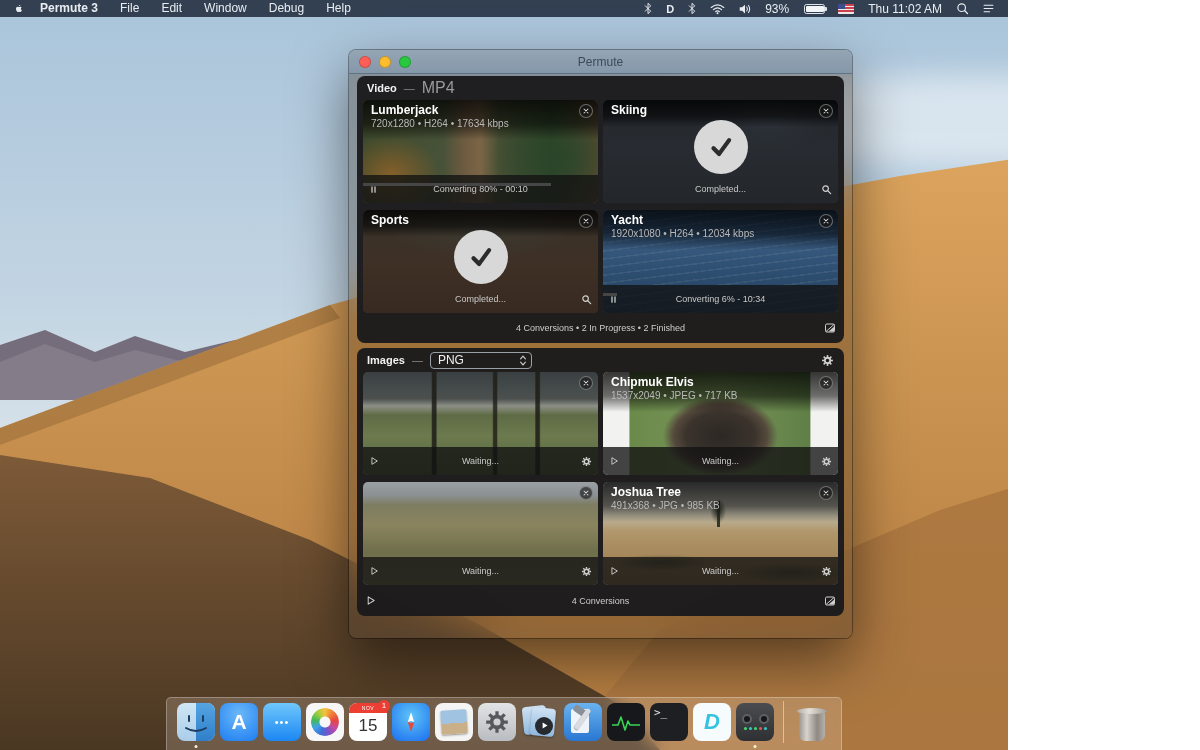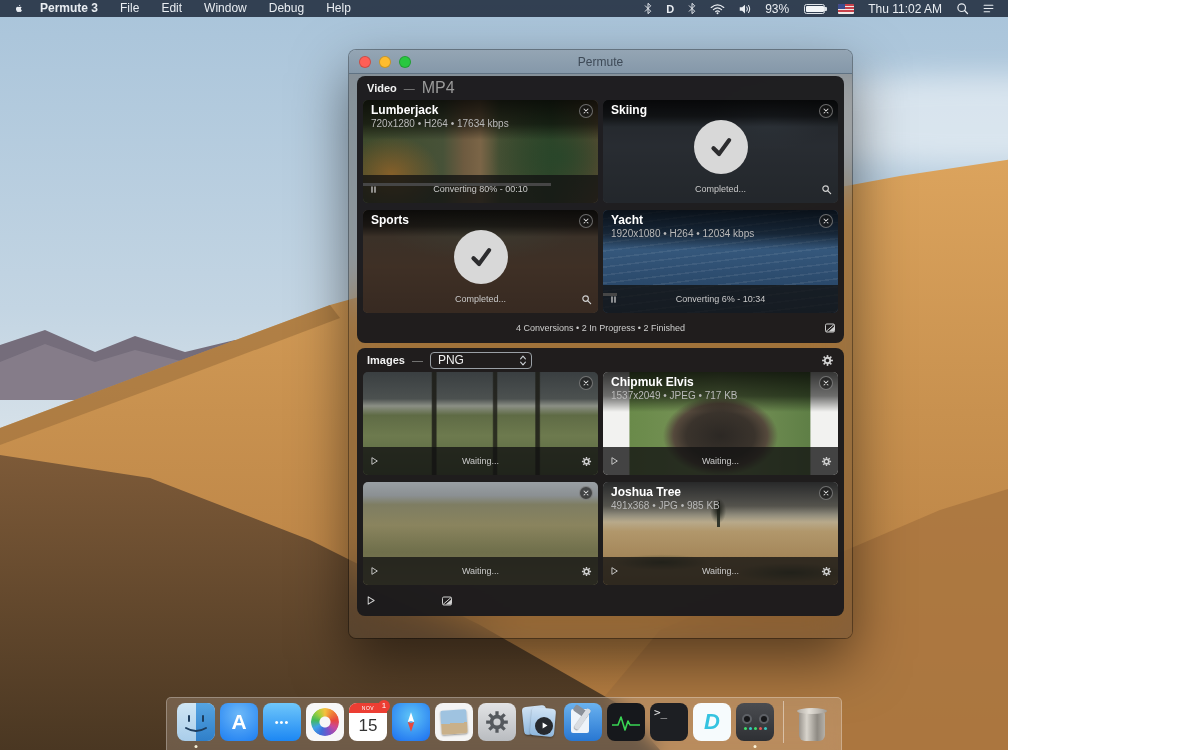--- a/index.html
+++ b/index.html
@@ -631,20 +631,21 @@
                 </span>
             </div>
           </div>
         </div>
         <div class="panel-footer">
           <span class="pf-left">
               <svg class="sicon" width="11" height="11">
                 <use href="#i-play"></use>
               </svg>
             </span>
+          <span class="pf-text">4 Conversions</span>
           <span class="pf-right">
               <svg class="sicon" width="12" height="12">
                 <use href="#i-panel"></use>
               </svg>
             </span>
         </div>
       </section>
 
     </div>
   </div>

